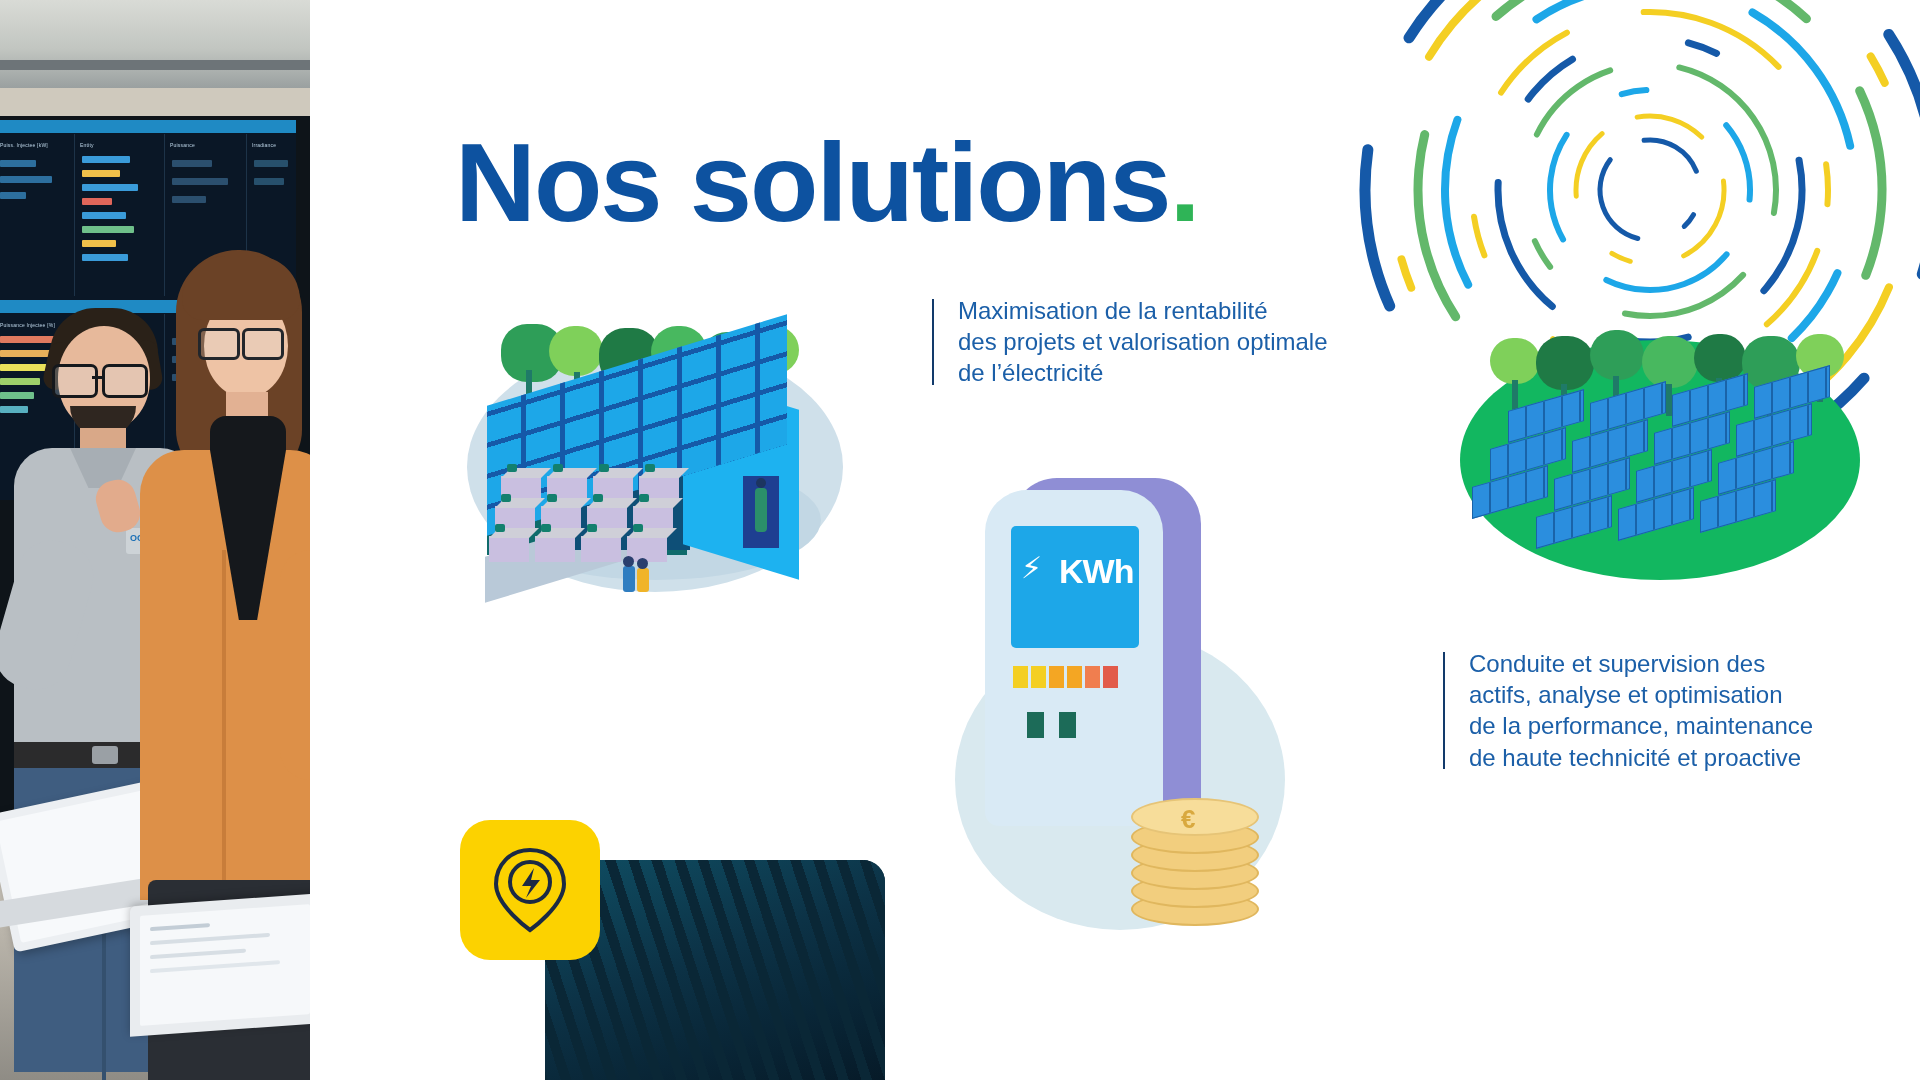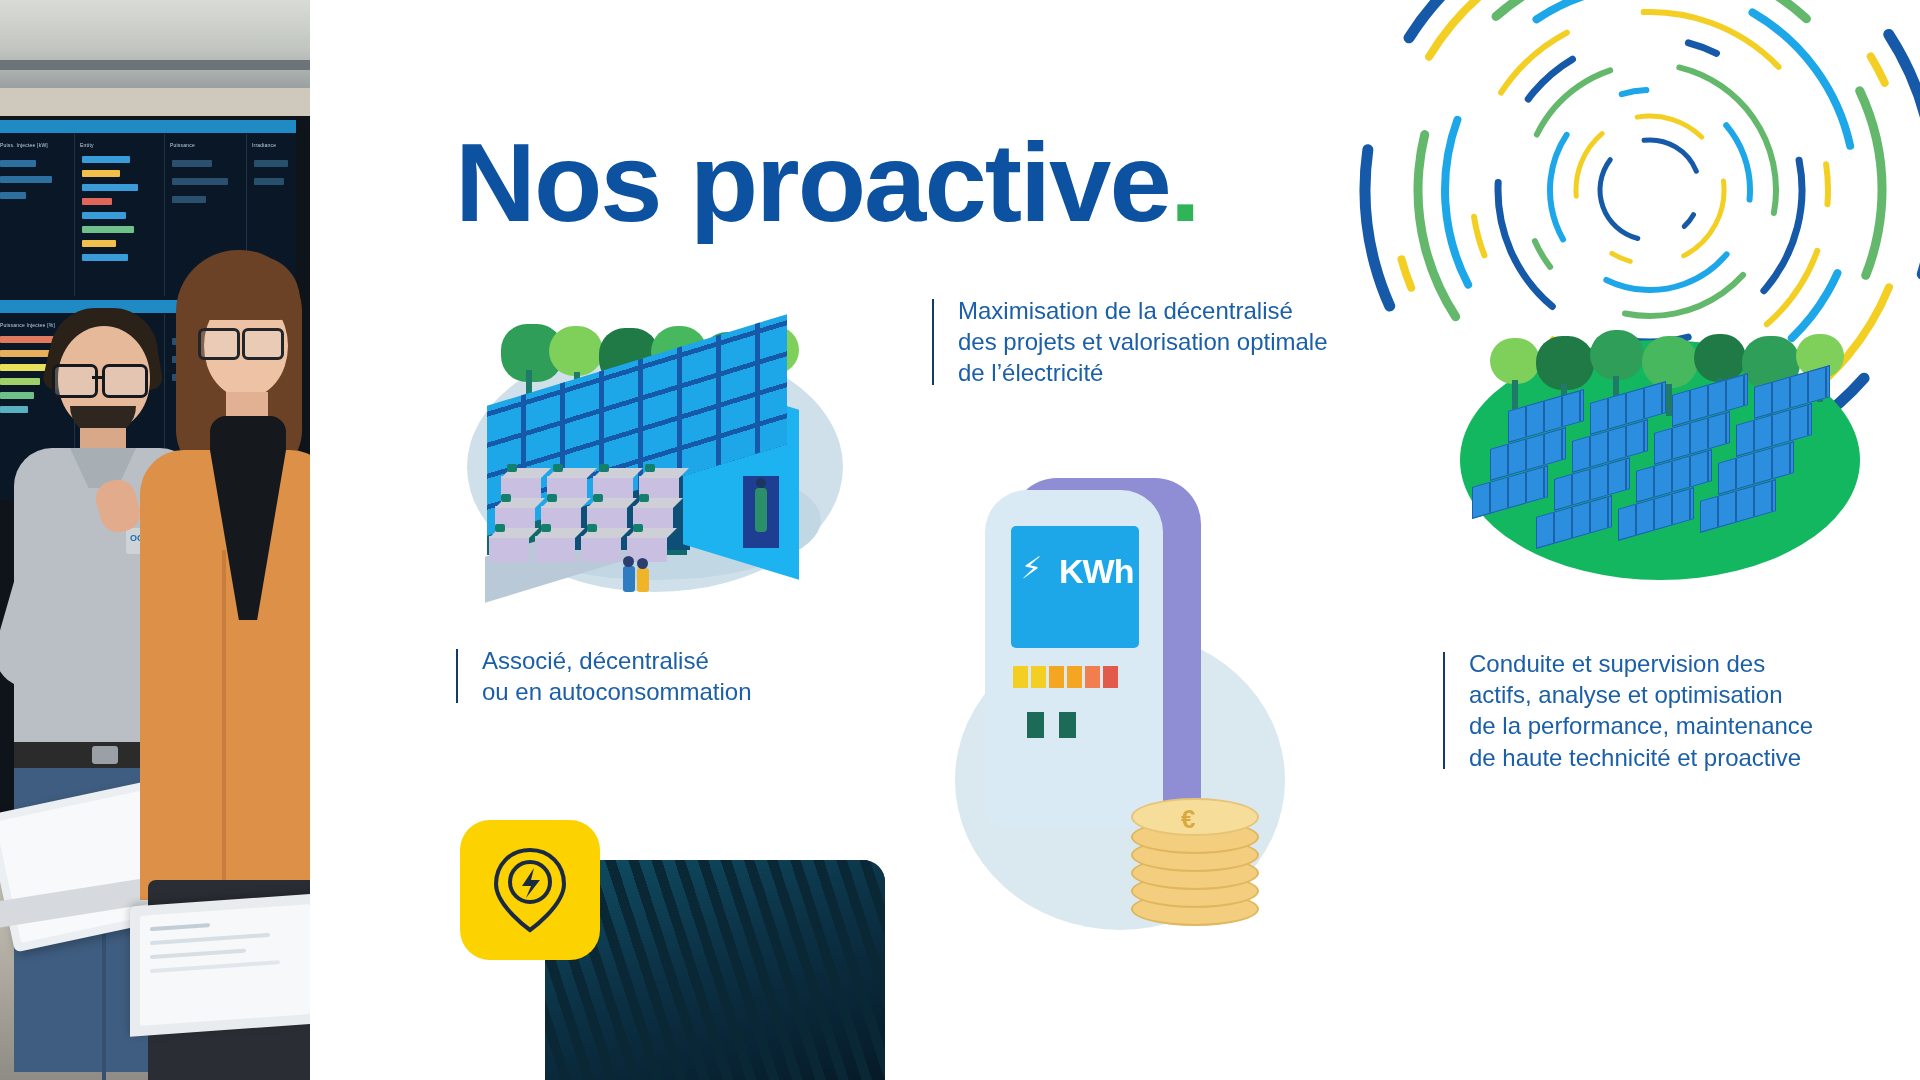--- a/index.html
+++ b/index.html
@@ -280,21 +280,21 @@
         <circle cx="330" cy="300" r="178" stroke="#f4cf23" stroke-width="6" stroke-dasharray="90 80 150 110 40 130" transform="rotate(20 330 300)"></circle>
         <circle cx="330" cy="300" r="152" stroke="#1559a8" stroke-width="7" stroke-dasharray="140 90 60 120 30 140" transform="rotate(130 330 300)"></circle>
         <circle cx="330" cy="300" r="126" stroke="#63b86b" stroke-width="6" stroke-dasharray="100 70 130 90 30 110" transform="rotate(-35 330 300)"></circle>
         <circle cx="330" cy="300" r="100" stroke="#1da7e8" stroke-width="6" stroke-dasharray="80 60 110 70 25 90" transform="rotate(70 330 300)"></circle>
         <circle cx="330" cy="300" r="74" stroke="#f4cf23" stroke-width="5" stroke-dasharray="70 50 90 55 20 70" transform="rotate(-100 330 300)"></circle>
         <circle cx="330" cy="300" r="50" stroke="#1559a8" stroke-width="5" stroke-dasharray="50 40 65 45 15 50" transform="rotate(160 330 300)"></circle>
       </g>
     </svg>
   </div>
 
-  <h1 class="title"><span>Nos proactive</span><span class="dot">.</span></h1>
+  <h1 class="title"><span>Nos solutions</span><span class="dot">.</span></h1>
 
   <div class="ill-storage">
     <div class="st-ellipse"></div>
     <div class="st-shadow"></div>
     <div class="trees">
       <div class="tree" style="left:6px;bottom:8px;">
           <div class="can" style="background:#2e9e58;width:62px;height:58px;"></div>
           <div class="trk"></div>
         </div>
       <div class="tree" style="left:54px;bottom:14px;">
@@ -451,26 +451,24 @@
     <div class="panel" style="left:22px;top:196px;"></div>
     <div class="panel" style="left:104px;top:188px;"></div>
     <div class="panel" style="left:186px;top:180px;"></div>
     <div class="panel" style="left:268px;top:172px;"></div>
     <div class="panel" style="left:86px;top:226px;"></div>
     <div class="panel" style="left:168px;top:218px;"></div>
     <div class="panel" style="left:250px;top:210px;"></div>
   </div>
 
   <div class="block" id="block-storage">
-    <div class="b-body" style="white-space:pre-line">Associé, décentralisé
-ou en autoconsommation</div>
   </div>
 
   <div class="block" id="block-resale">
-    <div class="b-body" style="white-space:pre-line">Maximisation de la décentralisé
+    <div class="b-body" style="white-space:pre-line">Maximisation de la rentabilité
 des projets et valorisation optimale
 de l’électricité</div>
   </div>
 
   <div class="block" id="block-service">
     <div class="b-body" style="white-space:pre-line">Conduite et supervision des
 actifs, analyse et optimisation
 de la performance, maintenance
 de haute technicité et proactive</div>
   </div>

